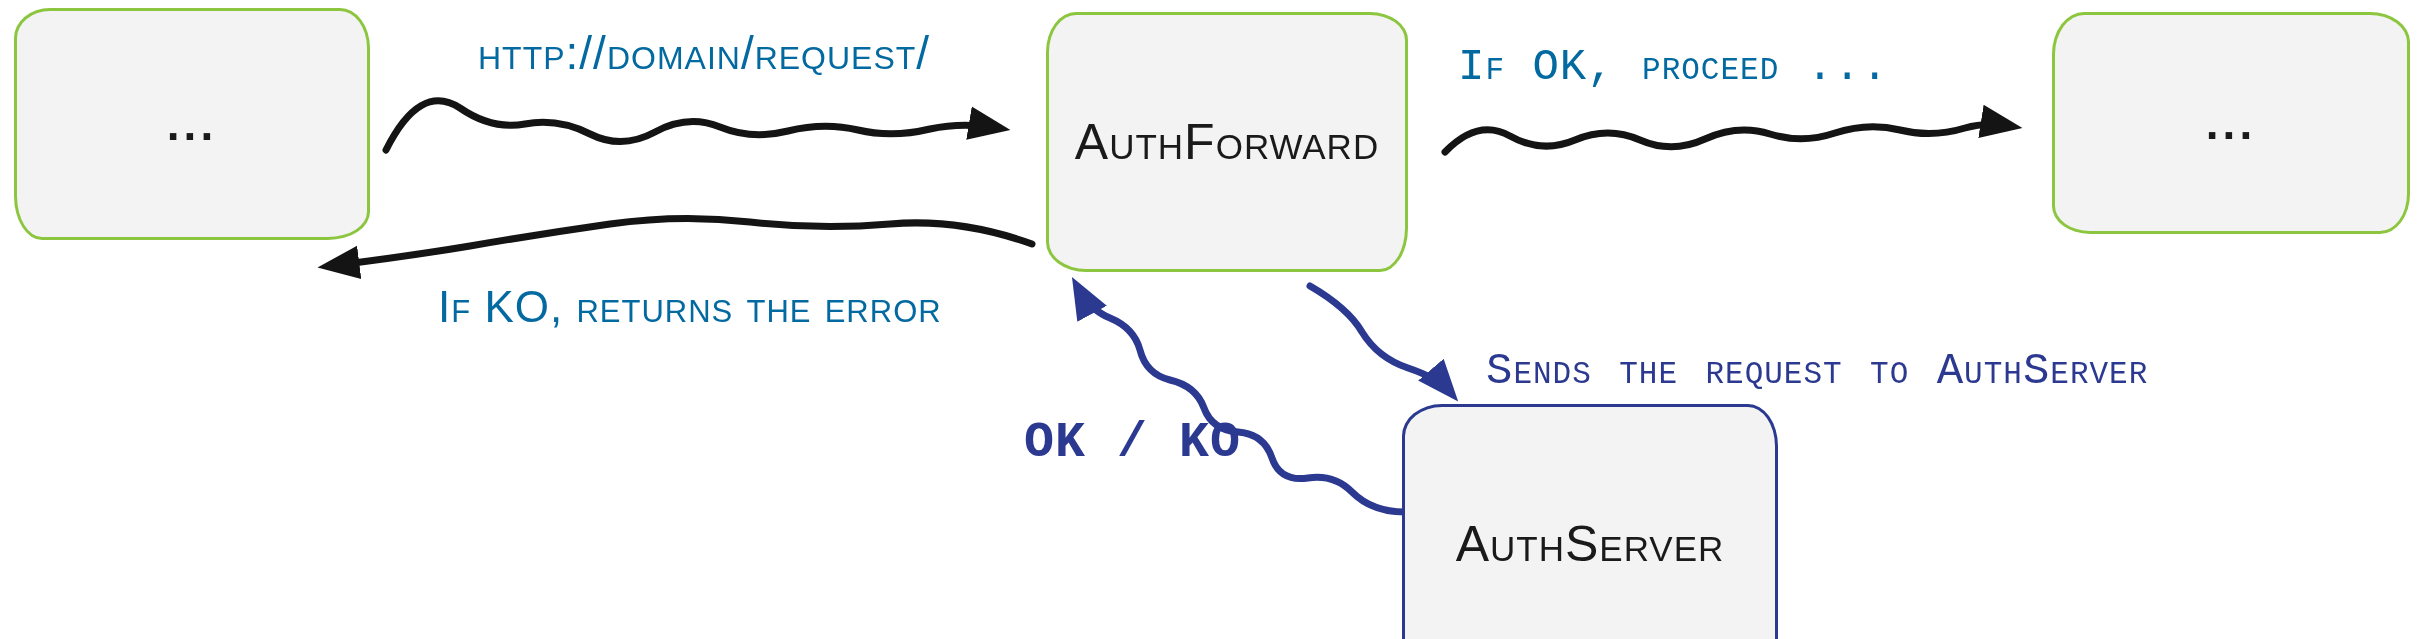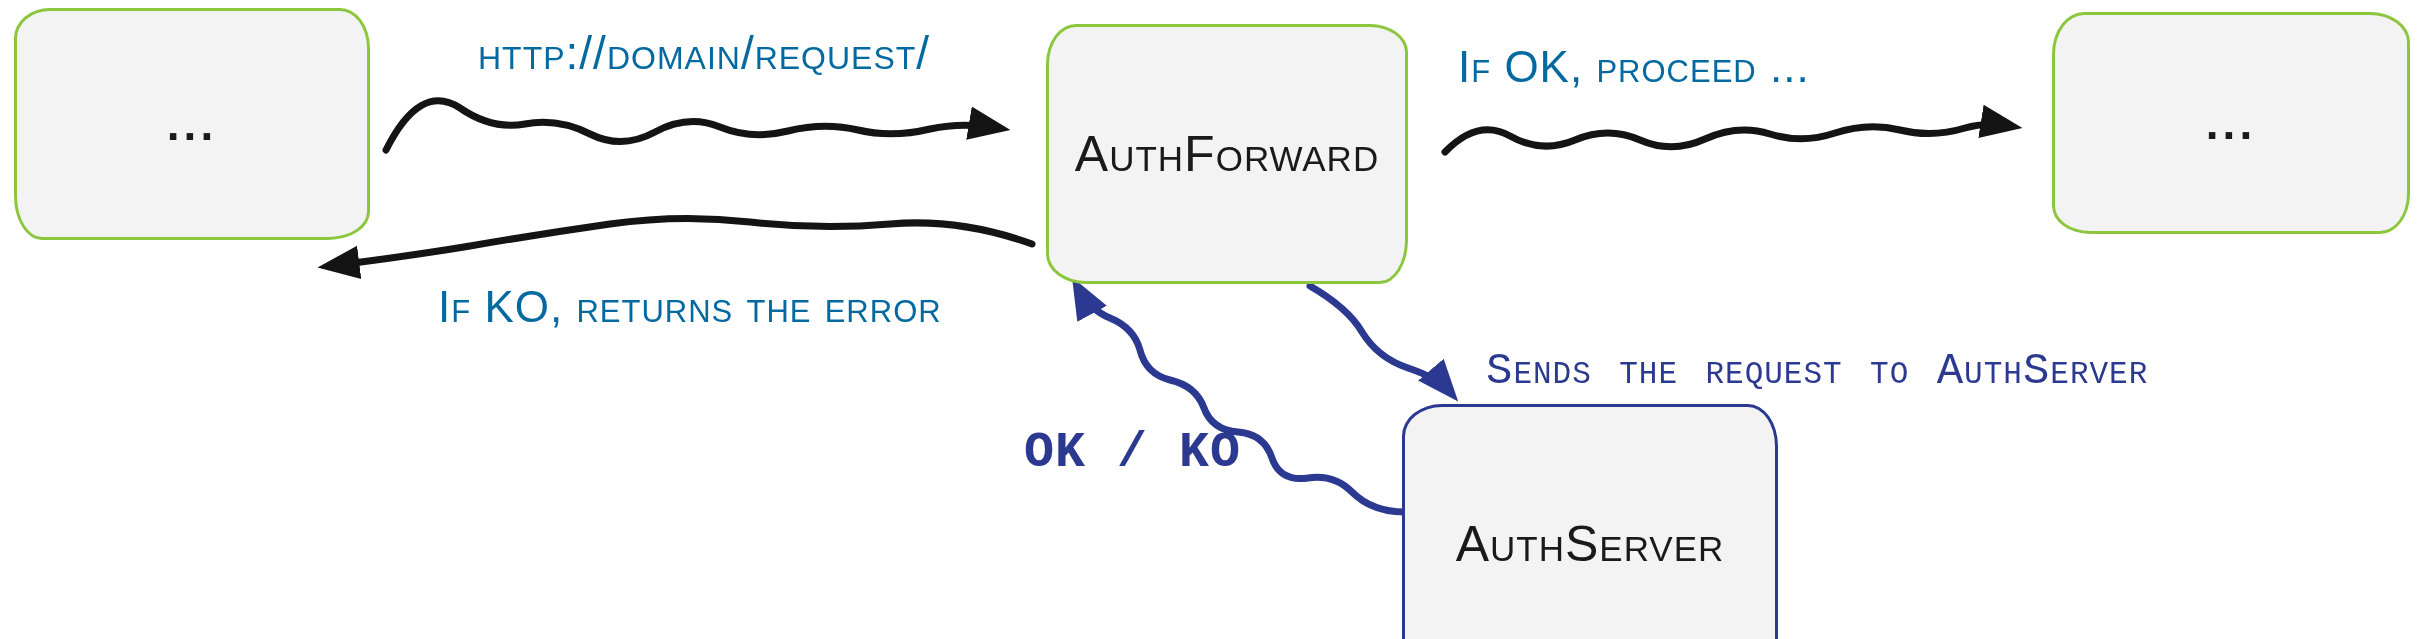--- a/index.html
+++ b/index.html
@@ -14,43 +14,43 @@
   .box{
     position:absolute;
     background:#f3f3f3;
     display:flex;align-items:center;justify-content:center;
     box-sizing:border-box;
   }
   .box.green{border:3px solid #8cc63e;}
   .box.blue{border:3px solid #2b3990;}
   #box-left{left:14px;top:8px;width:356px;height:232px;
     border-radius:36px 30px 42px 28px / 30px 40px 28px 44px;}
-  #box-authforward{left:1046px;top:24px;width:362px;height:260px;
+  #box-authforward{left:1046px;top:12px;width:362px;height:260px;
     border-radius:30px 38px 28px 40px / 40px 28px 44px 30px;}
   #box-right{left:2052px;top:12px;width:358px;height:222px;
     border-radius:32px 40px 30px 38px / 42px 30px 40px 28px;}
   #box-authserver{left:1402px;top:404px;width:376px;height:280px;
     border-radius:40px 30px 44px 30px / 32px 42px 30px 40px;justify-content:center;}
   .box-label{
     font-variant:small-caps;
     font-size:50px;color:#1a1a1a;font-weight:500;letter-spacing:1px;
   }
   .dots{font-size:46px;font-weight:700;letter-spacing:4px;color:#1a1a1a;}
   .flow-label{
     position:absolute;
     font-variant:small-caps;
     font-size:44px;color:#0369a1;font-weight:500;
     white-space:nowrap;letter-spacing:1px;
   }
   .flow-label.blue{color:#2b3990;font-family:Liberation Mono, monospace;}
   #label-request{left:478px;top:26px;font-size:46px;}
-  #label-okproceed{left:1458px;top:42px;}
+  #label-okproceed{left:1458px;top:42px;font-family:Liberation Mono, monospace;}
   #label-koerror{left:438px;top:282px;}
   #label-send{left:1486px;top:346px;}
-  #label-okko{left:1024px;top:414px;font-size:50px;font-weight:600;margin-top:10px;}
+  #label-okko{left:1024px;top:414px;font-size:50px;font-weight:600;}
 </style>
 </head>
 <body>
 
 <div class="canvas">
 
   <svg class="arrow-layer" viewBox="0 0 2420 639" xmlns="http://www.w3.org/2000/svg">
     <defs>
       <marker id="ah-black" markerWidth="6" markerHeight="6" refX="7" refY="4" orient="auto" viewBox="0 0 10 8">
         <path d="M0,0 L10,4 L0,8 z" fill="#141414"></path>

